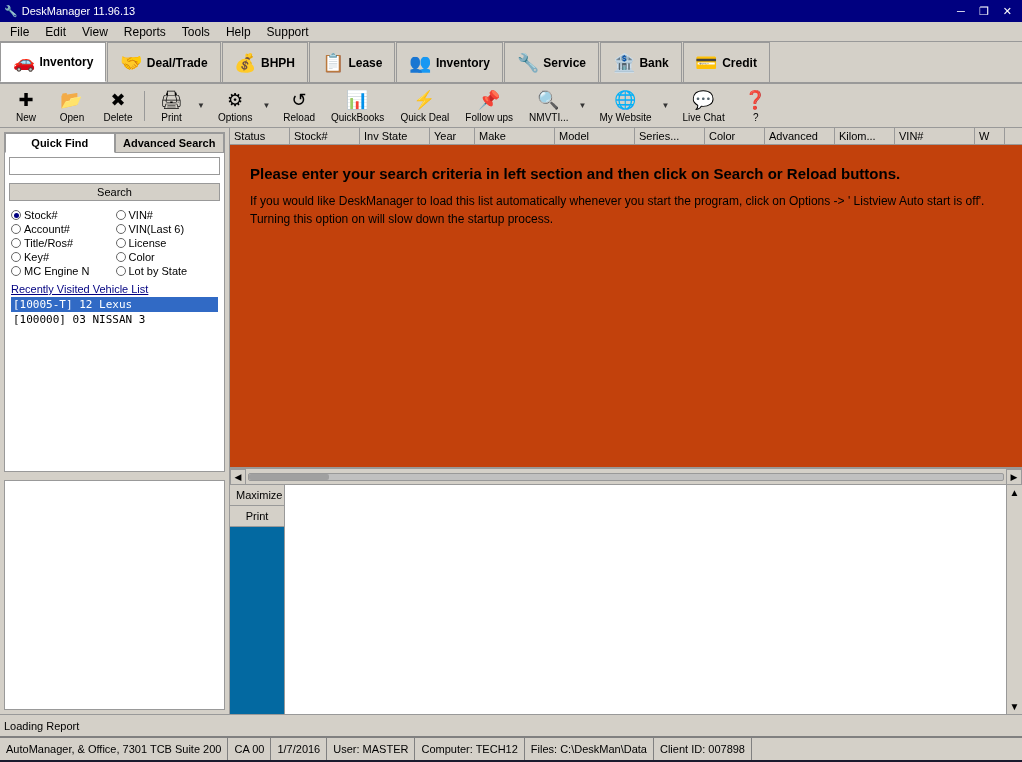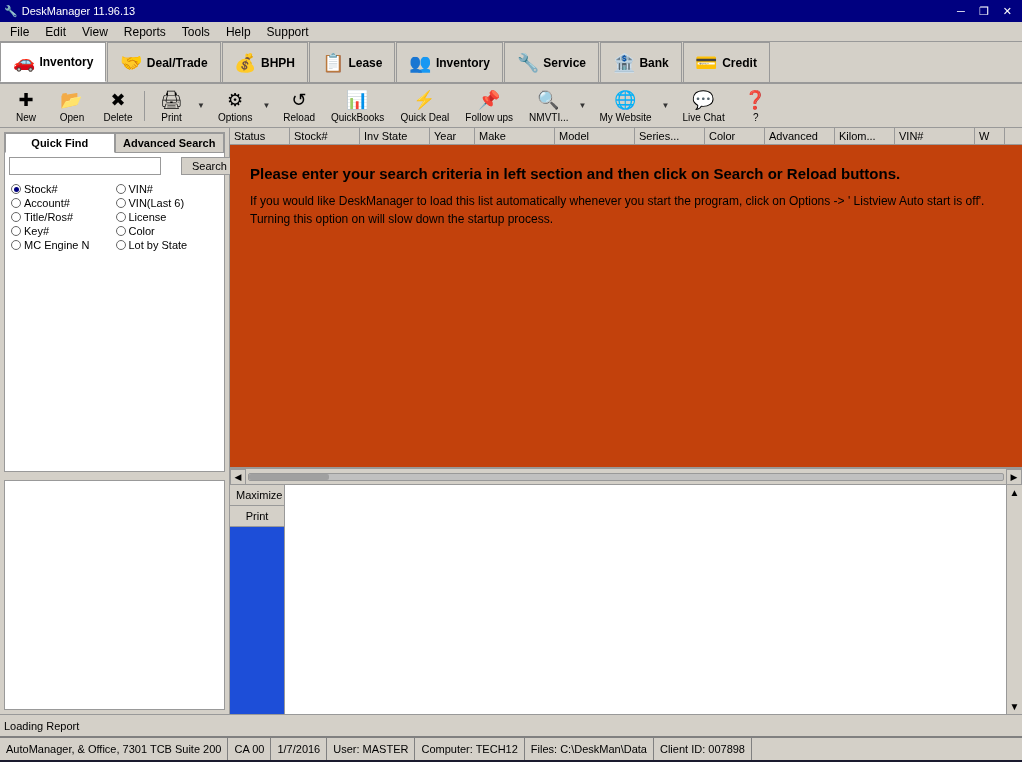--- a/index.html
+++ b/index.html
@@ -31,21 +31,21 @@
     #main-content { display: flex; height: calc(100vh - 22px - 20px - 42px - 44px - 26px - 22px); }
 
     
     #left-panel { width: 230px; display: flex; flex-direction: column; border-right: 1px solid #999; background: #d4d0c8; }
     
     #quick-find { flex: 1; border: 1px solid #999; margin: 4px; background: white; }
     #quick-find-header { display: flex; background: #d4d0c8; }
     .qf-tab { flex: 1; padding: 3px 6px; cursor: pointer; border: 1px solid #999; font-size: 11px; font-weight: bold; text-align: center; background: #d4d0c8; }
     .qf-tab.active { background: white; border-bottom: 1px solid white; }
     
-    #search-box { display: flex; gap: 20px; padding: 4px; background: white; }
+    #search-box { display: flex; gap: 8px; padding: 4px; background: white; flex-direction: column; }
     #search-input { flex: 1; border: 1px solid #999; padding: 2px 4px; font-size: 11px; }
     #search-btn { padding: 2px 10px; background: #d4d0c8; border: 1px solid #999; cursor: pointer; font-size: 11px; }
 
     #radio-options { padding: 4px 6px; background: white; display: grid; grid-template-columns: 1fr 1fr; gap: 2px; }
     .radio-opt { display: flex; align-items: center; gap: 3px; font-size: 11px; cursor: pointer; }
     .radio-dot { width: 10px; height: 10px; border-radius: 50%; border: 1px solid #666; background: white; display: flex; align-items: center; justify-content: center; }
     .radio-dot.selected::after { content: ''; width: 5px; height: 5px; border-radius: 50%; background: #000080; }
 
     #recently-visited { padding: 2px 6px; background: white; }
     .rv-label { color: #000080; font-size: 11px; text-decoration: underline; cursor: pointer; margin-bottom: 2px; }
@@ -61,21 +61,21 @@
     #table-header { display: flex; background: #d4d0c8; border-bottom: 1px solid #999; }
     .col-header { border-right: 1px solid #999; padding: 2px 4px; font-size: 11px; cursor: pointer; white-space: nowrap; overflow: hidden; }
 
     
     #search-message { flex: 1; background: #c2410c; padding: 20px 20px; border-bottom: 1px solid #999; }
     #search-message h2 { font-size: 15px; font-weight: bold; margin-bottom: 10px; color: #000; }
     #search-message p { font-size: 12px; color: #000; line-height: 1.5; }
 
     
     #report-area { display: flex; height: 230px; border-top: 1px solid #999; }
-    #report-left { width: 55px; border-right: 1px solid #999; display: flex; flex-direction: column; background: #1d4ed8; }
+    #report-left { width: 55px; border-right: 1px solid #999; display: flex; flex-direction: column; background: #0369a1; }
     .report-btn { padding: 4px 6px; cursor: pointer; border-bottom: 1px solid #999; font-size: 11px; text-align: center; background: #d4d0c8; }
     #report-content { flex: 1; background: white; position: relative; }
     #report-scroll-right { width: 16px; background: #d4d0c8; border-left: 1px solid #999; display: flex; align-items: center; justify-content: center; cursor: pointer; flex-direction: column; }
     .scroll-arrow { font-size: 10px; cursor: pointer; padding: 2px; }
 
     
     #h-scroll { height: 16px; background: #d4d0c8; border-top: 1px solid #999; display: flex; align-items: center; }
     .h-scroll-arrow { width: 16px; height: 16px; background: #d4d0c8; border: 1px solid #999; display: flex; align-items: center; justify-content: center; cursor: pointer; font-size: 9px; }
     .h-scroll-track { flex: 1; height: 8px; background: #c0c0c0; border: 1px solid #999; margin: 0 2px; border-radius: 2px; }
     .h-scroll-thumb { width: 80px; height: 100%; background: #a0a0a0; border-radius: 2px; }
@@ -269,20 +269,25 @@
             <span>Color</span>
           </div>
           <div class="radio-opt">
             <div class="radio-dot"></div>
             <span>MC Engine N</span>
           </div>
           <div class="radio-opt">
             <div class="radio-dot"></div>
             <span>Lot by State</span>
           </div>
+        </div>
+      <div id="recently-visited">
+        <div class="rv-label">Recently Visited Vehicle List</div>
+      <div class="rv-item selected">[10005-T]  12 Lexus</div>
+          <div class="rv-item">[100000]   03 NISSAN  3</div>
         </div>
     </div>
     <div id="lower-panel"></div>
   </div>
 
   <div id="right-panel">
 
     <div id="table-header">
     <div class="col-header" style="width: 60px;">Status</div>
         <div class="col-header" style="width: 70px;">Stock#</div>

